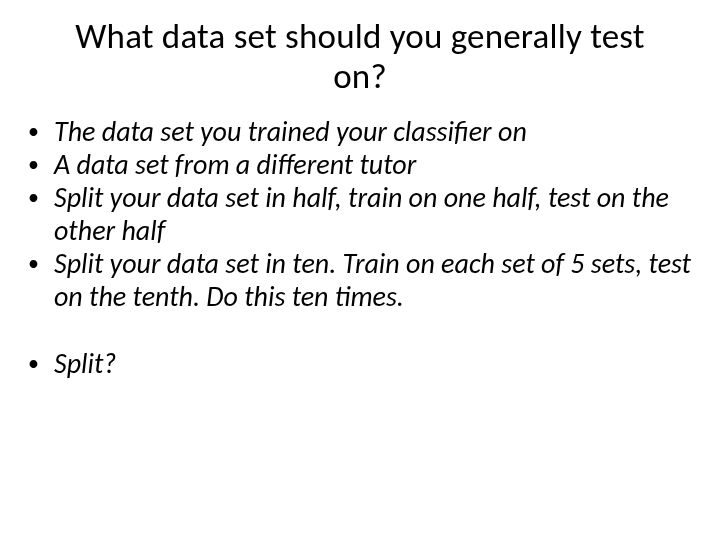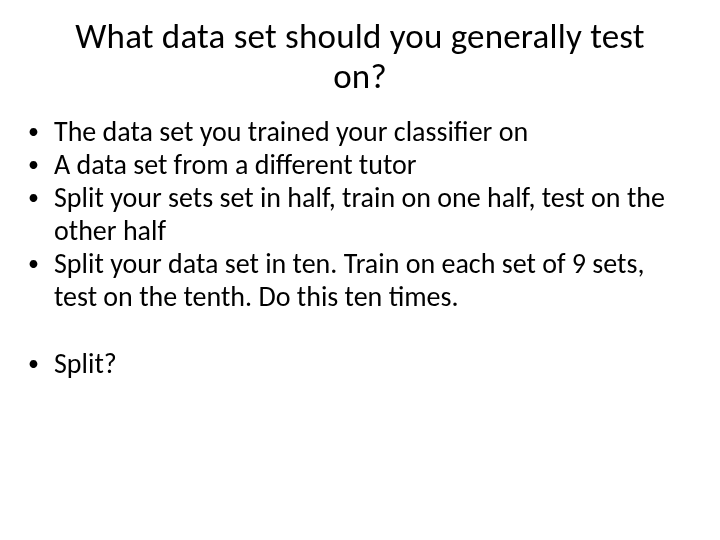--- a/index.html
+++ b/index.html
@@ -43,20 +43,21 @@
     display: inline-block;
     width: 26px;
     flex: 0 0 26px;
     text-align: left;
     padding-left: 0px;
     font-size: 22px;
     line-height: 1.5;
   }
   .txt {
     flex: 1 1 auto;
+    font-style: italic;
   }
   .gap {
     height: 34px;
   }
 </style>
 </head>
 <body>
 
 <div class="slide">
   <div class="title">What data set should you generally test on?</div>
@@ -66,25 +67,25 @@
       <li>
         <span class="dot">•</span>
         <span class="txt">The data set you trained your classifier on</span>
       </li>
       <li>
         <span class="dot">•</span>
         <span class="txt">A data set from a different tutor</span>
       </li>
       <li>
         <span class="dot">•</span>
-        <span class="txt">Split your sets set in half, train on one half, test on the other half</span>
+        <span class="txt">Split your data set in half, train on one half, test on the other half</span>
       </li>
       <li>
         <span class="dot">•</span>
-        <span class="txt">Split your data set in ten. Train on each set of 9 sets, test on the tenth. Do this ten times.</span>
+        <span class="txt">Split your data set in ten. Train on each set of 5 sets, test on the tenth. Do this ten times.</span>
       </li>
     </ul>
 
     <div class="gap"></div>
 
     <ul class="bullets">
       <li>
         <span class="dot">•</span>
         <span class="txt">Split?</span>
       </li>

